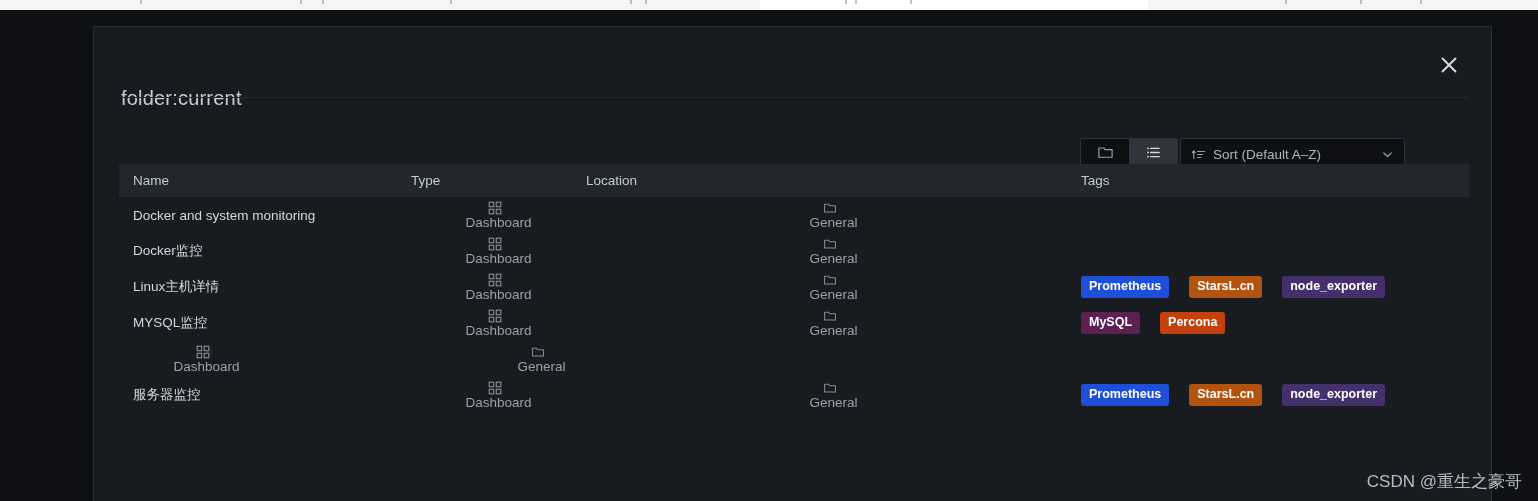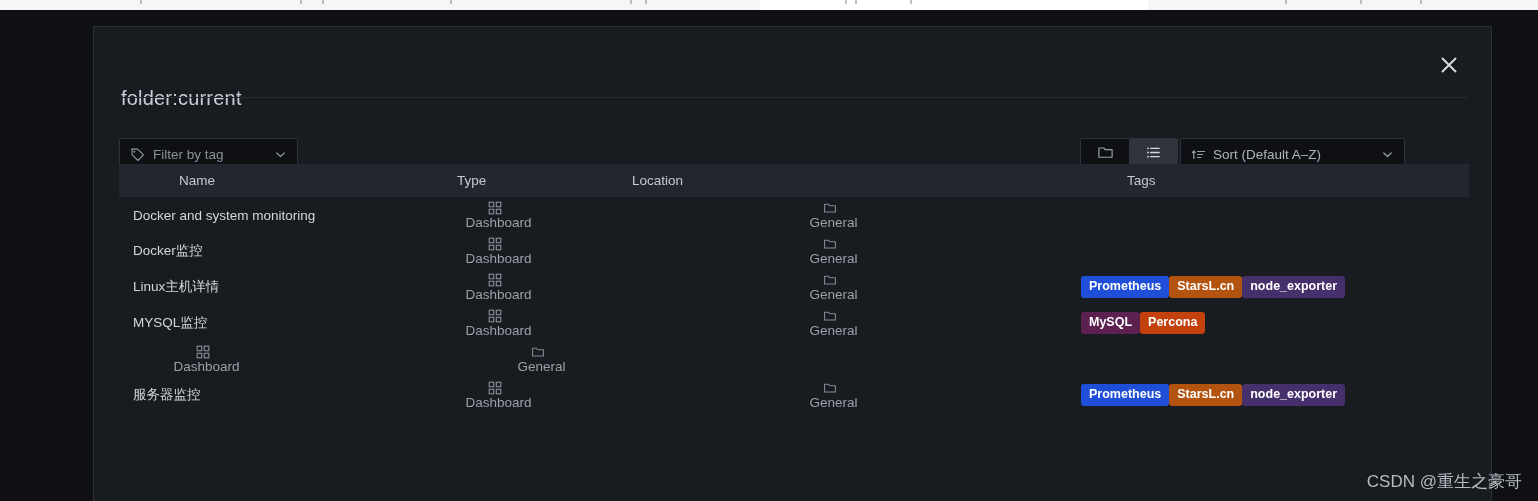--- a/index.html
+++ b/index.html
@@ -169,21 +169,20 @@
   
   .table {
     position: absolute;
     left: 25px; top: 137px;
     width: 1350px;
   }
   .t-head {
     display: flex; align-items: center;
     height: 33px;
     background: #22262e;
-    padding-left: 46px;
   }
   .t-head .th {
     font-size: 13.5px;
     color: #c3cad2;
   }
   .col-name     { width: 292px; padding-left: 14px; }
   .col-type     { width: 175px; }
   .col-location { width: 495px; }
   .col-tags     { flex: 1; }
 
@@ -202,21 +201,21 @@
   .cell-type, .cell-loc {
     color: #9aa1a9;
     flex-direction: column;
   }
   .cell-type .ic, .cell-loc .ic {
     margin-right: 8px;
     display: flex;
     color: #858c95;
   }
   .cell-tags {
-    display: flex; align-items: center; gap: 0;
+    display: flex; align-items: center; gap: 20px;
     flex-wrap: wrap;
   }
   .tag-badge {
     display: inline-block;
     padding: 3px 8px 4px;
     border-radius: 3px;
     font-size: 12.5px;
     font-weight: bold;
     color: #ffffff;
     line-height: 1.15;
@@ -263,34 +262,20 @@
     <div class="close-btn">
       <svg width="22" height="22" viewBox="0 0 22 22" fill="none" stroke="currentColor" stroke-width="1.9" stroke-linecap="round">
         <path d="M4.5 4.5 L17.5 17.5 M17.5 4.5 L4.5 17.5"></path>
       </svg>
     </div>
     <div class="head-rule"></div>
   </div>
 
   <div class="toolbar">
 
-    <div class="tag-filter">
-      <span class="tf-icon">
-        <svg width="15" height="15" viewBox="0 0 16 16" fill="none" stroke="currentColor" stroke-width="1.2" stroke-linejoin="round">
-          <path d="M1.6 2.2 H8.2 L14.4 8.4 L8.4 14.4 L2.2 8.2 V2.8 Z"></path>
-          <circle cx="4.6" cy="5.0" r="1.0" fill="currentColor" stroke="none"></circle>
-        </svg>
-      </span>
-      <span class="tf-text">Filter by tag</span>
-      <span class="tf-chev">
-        <svg width="13" height="13" viewBox="0 0 14 14" fill="none" stroke="currentColor" stroke-width="1.3" stroke-linecap="round" stroke-linejoin="round">
-          <path d="M3 5.4 L7 9.2 L11 5.4"></path>
-        </svg>
-      </span>
-    </div>
 
     <div class="view-toggle">
       <button class="vt-btn">
         <span>
           <svg width="17" height="17" viewBox="0 0 18 18" fill="none" stroke="currentColor" stroke-width="1.25" stroke-linejoin="round">
             <path d="M2 4.2 H7.2 L8.6 6.0 H16 V14 H2 Z"></path>
           </svg>
         </span>
       </button>
       <button class="vt-btn active">

